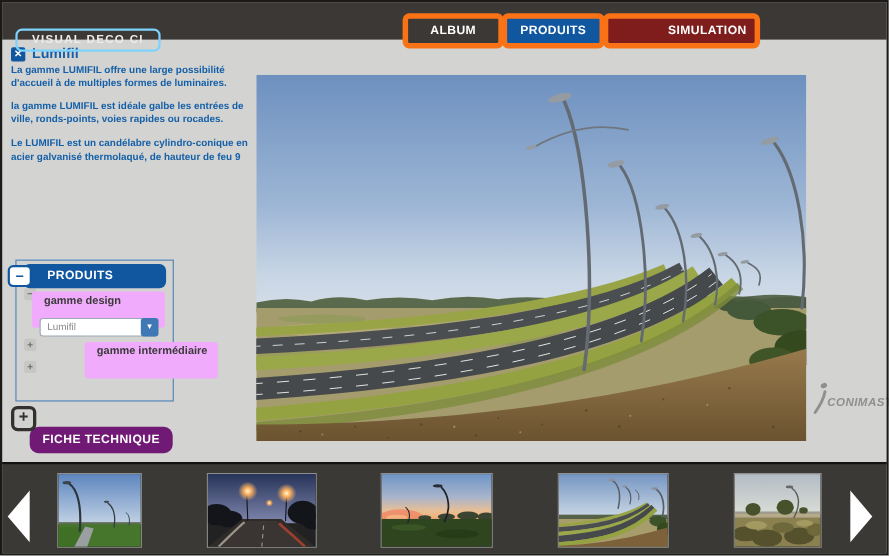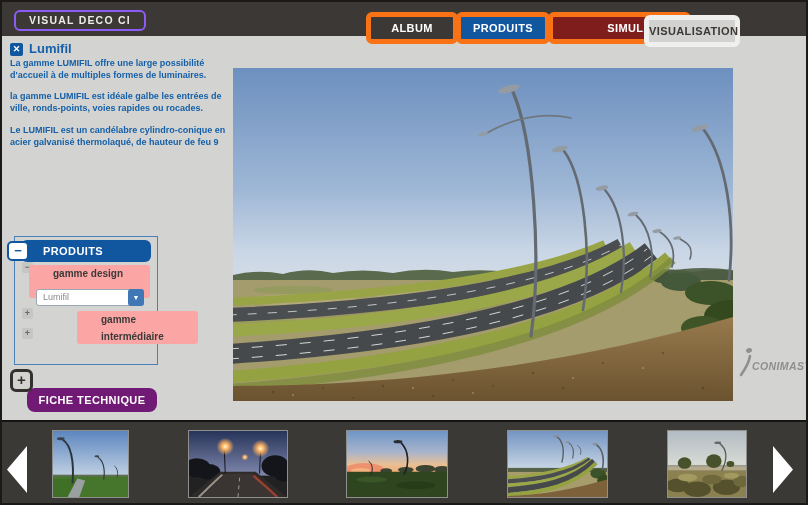--- a/index.html
+++ b/index.html
@@ -6,22 +6,22 @@
   .app{
     position:relative;width:808px;height:505px;overflow:hidden;
     background:#d3d3d1;font-family:"Liberation Sans",sans-serif;
     -webkit-font-smoothing:antialiased;
   }
   .frame{position:absolute;inset:0;border:2px solid #1c1a18;pointer-events:none;z-index:60;}
 
   
   .header{position:absolute;left:2px;top:2px;width:804px;height:34px;background:#3b3835;z-index:10;}
   .logo{
-    position:absolute;left:12px;top:8px;height:17px;line-height:17px;padding:0 13px;
-    border:2px solid #8b5cf6;border-radius:6px;color:#ececea;font-size:10.5px;font-weight:bold;letter-spacing:1.2px;
+    position:absolute;left:12px;top:24px;height:17px;line-height:17px;padding:0 13px;
+    border:2px solid #7dd3fc;border-radius:6px;color:#ececea;font-size:10.5px;font-weight:bold;letter-spacing:1.2px;
   }
   .tab{
     position:absolute;top:12px;height:22px;line-height:22px;text-align:center;
     border:5px solid #f97316;border-radius:6px;font-size:11px;font-weight:bold;letter-spacing:.4px;
     color:#fff;cursor:pointer;z-index:12;
   }
   .tab-album{left:366px;width:82px;background:#3b3835;}
   .tab-produits{left:456px;width:84px;background:#1057a0;}
   .tab-simulation{left:548px;width:86px;background:#7f1d1d;padding-left:47px;}
   .tab-visualisation{left:644px;width:86px;top:15px;background:#d2d2d0;color:#3b3835;border-color:#efefed;}
@@ -48,22 +48,22 @@
   .panel{position:absolute;left:14px;top:236px;width:142px;height:127px;border:1px solid #4a80b8;}
   .panel-header{
     position:absolute;left:21px;top:240px;width:130px;height:22px;background:#1057a0;border-radius:6px;
     color:#fff;font-size:11px;font-weight:bold;letter-spacing:.4px;line-height:22px;padding-left:22px;box-sizing:border-box;cursor:pointer;z-index:3;
   }
   .panel-collapse{
     position:absolute;left:7px;top:241px;width:22px;height:20px;background:#fff;border:2px solid #1057a0;border-radius:5px;
     box-sizing:border-box;color:#1057a0;font-size:13px;font-weight:bold;text-align:center;line-height:15px;cursor:pointer;z-index:4;
   }
   .group-bar{
-    position:absolute;left:29px;width:121px;height:33px;background:#fca5a5;border-radius:3px;
-    color:#3a3a38;font-size:10px;font-weight:bold;line-height:17px;padding-left:24px;box-sizing:border-box;cursor:pointer;z-index:2;
+    position:absolute;left:29px;width:121px;height:33px;background:#f0abfc;border-radius:3px;
+    color:#3a3a38;font-size:10px;font-weight:bold;line-height:17px;padding-left:11px;box-sizing:border-box;cursor:pointer;z-index:2;
   }
   .group-chip{
     position:absolute;left:22px;width:11px;height:11px;background:#c6c6c4;border-radius:2px;
     color:#6b6b69;font-size:9px;font-weight:bold;text-align:center;line-height:10px;cursor:pointer;z-index:1;
   }
   .g1{top:265px;} .c1{top:262px;}
   .g2{top:311px;margin-left:48px;} .c2{top:308px;}
   .g3{top:331px;} .c3{top:328px;}
   .select{
     position:absolute;left:36px;top:289px;width:108px;height:17px;background:#fff;border:1px solid #9aa7b4;border-radius:3px;
@@ -111,21 +111,20 @@
 
 <div class="app">
   <div class="frame"></div>
 
   <div class="header">
     <div class="logo">VISUAL DECO CI</div>
   </div>
   <div class="tab tab-album">ALBUM</div>
   <div class="tab tab-produits">PRODUITS</div>
   <div class="tab tab-simulation">SIMULATION</div>
-  <div class="tab tab-visualisation">VISUALISATION</div>
   <div class="win-restore"></div>
   <div class="win-close">✕</div>
 
   <div class="info-close">✕</div>
   <div class="info-title">Lumifil</div>
   <div class="info-text">
     <p>La gamme LUMIFIL offre une large possibilité d'accueil à de multiples formes de luminaires.</p>
     <p>la gamme LUMIFIL est idéale galbe les entrées de ville, ronds-points, voies rapides ou rocades.</p>
     <p>Le LUMIFIL est un candélabre cylindro-conique en acier galvanisé thermolaqué, de hauteur de feu 9</p>
   </div>

